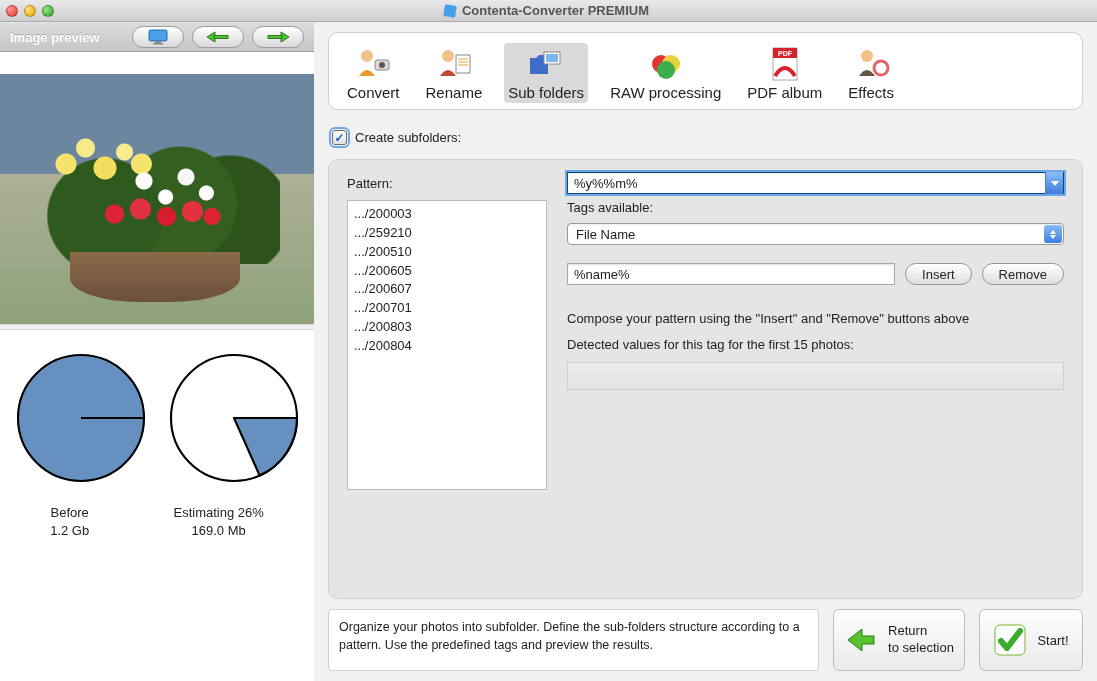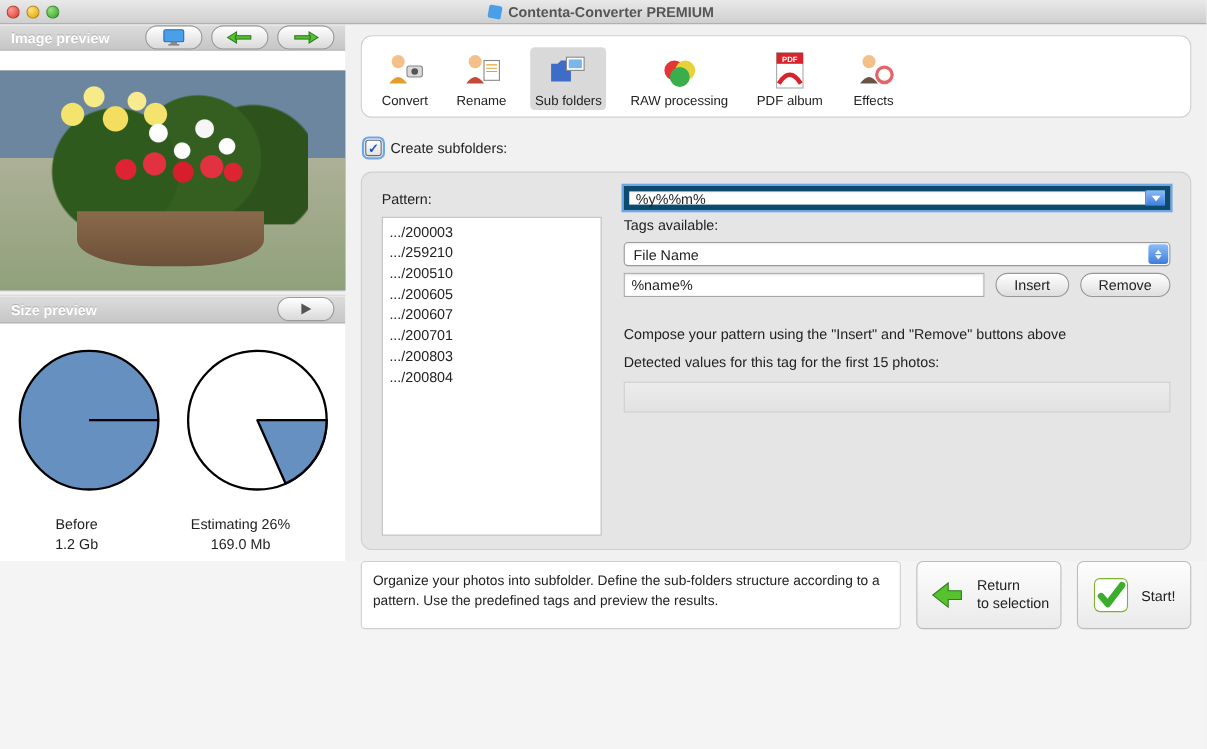--- a/index.html
+++ b/index.html
@@ -9,21 +9,21 @@
   
   .titlebar { height:22px; background:linear-gradient(#e9e9e9,#cfcfcf); border-bottom:1px solid #a9a9a9; display:flex; align-items:center; padding:0 6px; position:relative; }
   .traffic { display:flex; gap:6px; }
   .tl-btn { width:12px; height:12px; border-radius:50%; border:1px solid rgba(0,0,0,.25); }
   .tl-close { background:radial-gradient(circle at 30% 30%, #ff9a92, #e1352e); }
   .tl-min   { background:radial-gradient(circle at 30% 30%, #ffe07a, #e0a500); }
   .tl-zoom  { background:radial-gradient(circle at 30% 30%, #9be27d, #28a32c); }
   .title-center { position:absolute; left:0; right:4px; text-align:center; font-weight:bold; font-size:13px; color:#555; display:flex; justify-content:center; align-items:center; gap:6px; }
   .title-center .app-icon { width:12px; height:12px; background:#4aa0e8; border-radius:2px; display:inline-block; transform:rotate(10deg); }
 
-  .main { display:flex; height:488px; }
+  .main { display:flex; height:659px; }
 
   
   .left { width:314px; background:#ffffff; display:flex; flex-direction:column; }
   .panel-head { height:30px; background:linear-gradient(#dcdcdc,#c6c6c6); border-top:1px solid #e8e8e8; border-bottom:1px solid #9f9f9f; display:flex; align-items:center; justify-content:space-between; padding:0 10px; color:#fff; font-weight:bold; text-shadow:0 -1px rgba(0,0,0,.2); }
   .panel-head .controls { display:flex; gap:8px; }
   .pillbtn { width:52px; height:22px; border-radius:12px; background:linear-gradient(#fff,#d9d9d9); border:1px solid #9a9a9a; display:flex; align-items:center; justify-content:center; box-shadow:inset 0 1px 0 #fff; }
   .preview-img { width:314px; height:250px; background:#888; position:relative; overflow:hidden; }
   .sep { height:6px; background:#f0f0f0; border-top:1px solid #d8d8d8; border-bottom:1px solid #d8d8d8; }
 
   .size-area { padding:18px 8px 10px 8px; display:flex; gap:8px; justify-content:space-around; }
@@ -32,30 +32,30 @@
   .size-labels div { line-height:1.4; }
 
   
   .right { flex:1; background:#f1f1f1; padding:10px 14px; display:flex; flex-direction:column; gap:10px; }
 
   .toolbar-card { background:#fff; border:1px solid #cfcfcf; border-radius:10px; padding:10px 14px 6px 14px; }
   .tabs { display:flex; gap:18px; align-items:flex-end; }
   .tab { display:flex; flex-direction:column; align-items:center; gap:2px; padding:3px 4px 2px 4px; cursor:default; }
   .tab.active { background:#d9d9d9; border-radius:4px; }
   .tab .ic { width:40px; height:36px; position:relative; }
-  .tab .lbl { font-size:12px; color:#222; }
+  .tab .lbl { font-size:15px; color:#222; }
 
   .form-row-top { display:flex; align-items:center; gap:8px; padding:10px 4px 4px 4px; font-weight:bold; }
   .aqua-check { width:15px; height:15px; border:1px solid #6b6b6b; border-radius:3px; background:linear-gradient(#fdfdfd,#e2e2e2); display:inline-flex; align-items:center; justify-content:center; outline:2px solid #6ea7e8; outline-offset:1px; }
   .aqua-check::after { content:"✓"; font-size:12px; color:#1a57d4; font-weight:bold; }
 
   .formcard { background:#e5e5e5; border:1px solid #cfcfcf; border-radius:10px; padding:12px 18px; flex:1; }
   .form-grid { display:grid; grid-template-columns:200px 1fr; gap:6px 20px; align-items:start; }
   .label { padding-top:4px; }
-  .combo { border:5px solid #0c4a6e; background:#fff; height:22px; display:flex; align-items:center; padding:0 20px 0 6px; position:relative; width:100%; box-shadow:0 0 0 2px #6ea7e8, inset 0 1px 2px rgba(0,0,0,.08); }
+  .combo { border:1px solid #0c4a6e; background:#fff; height:22px; display:flex; align-items:center; padding:0 20px 0 6px; position:relative; width:100%; box-shadow:0 0 0 2px #6ea7e8, inset 0 1px 2px rgba(0,0,0,.08); }
   .combo .cap { position:absolute; right:0; top:-1px; bottom:-1px; width:18px; background:linear-gradient(#8cbdf8,#3d7dde); border-left:1px solid #4c7ec7; display:flex; align-items:center; justify-content:center; }
   .combo .cap::after { content:""; border-left:4px solid transparent; border-right:4px solid transparent; border-top:5px solid #fff; }
   .select { border:1px solid #9a9a9a; background:#fff; height:22px; display:flex; align-items:center; padding:0 24px 0 8px; position:relative; border-radius:4px; box-shadow:inset 0 1px 2px rgba(0,0,0,.08); }
   .select .cap2 { position:absolute; right:1px; top:1px; bottom:1px; width:18px; background:linear-gradient(#8cbdf8,#3d7dde); border-radius:3px; display:flex; flex-direction:column; align-items:center; justify-content:center; gap:1px; }
   .select .cap2::before { content:""; border-left:3px solid transparent; border-right:3px solid transparent; border-bottom:4px solid #fff; }
   .select .cap2::after { content:""; border-left:3px solid transparent; border-right:3px solid transparent; border-top:4px solid #fff; }
 
   .listbox { background:#fff; border:1px solid #bababa; height:290px; padding:4px 6px; line-height:1.45; overflow:hidden; }
   .listbox div { white-space:nowrap; }
 
@@ -127,30 +127,20 @@
     <div class="preview-img">
       <div class="sky"></div>
         <div class="foliage"></div>
         <div class="petals-y"></div>
         <div class="petals-w"></div>
         <div class="petals-r"></div>
         <div class="pot"></div>
     </div>
     <div class="sep"></div>
 
-    <div class="panel-head">
-      <span>Size preview</span>
-      <div class="controls">
-        <div class="pillbtn">
-          <svg width="14" height="14" viewBox="0 0 14 14">
-              <path d="M3 2 L12 7 L3 12 Z" fill="#555"></path>
-            </svg>
-        </div>
-      </div>
-    </div>
 
     <div class="size-area">
       <svg class="pie" viewBox="0 0 100 100">
         <circle cx="50" cy="50" r="45" fill="#6690bf" stroke="#000" stroke-width="1.5"></circle>
         <line x1="50" y1="50" x2="95" y2="50" stroke="#000" stroke-width="1.5"></line>
       </svg>
       <svg class="pie" viewBox="0 0 100 100">
         <circle cx="50" cy="50" r="45" fill="#fff" stroke="#000" stroke-width="1.5"></circle>
         <path d="M50 50 L95 50 A45 45 0 0 1 68.3 91.1 Z" fill="#6690bf" stroke="#000" stroke-width="1.5" stroke-linejoin="round"></path>
       </svg>
@@ -265,21 +255,21 @@
           </div>
         </div>
 
         <div>
           <div style="margin-bottom:8px;">Tags available:</div>
           <div class="select">
             <span>File Name</span>
             <span class="cap2"></span>
           </div>
 
-          <div style="display:flex; gap:10px; margin-top:6px; align-items:center;">
+          <div style="display:flex; gap:10px; margin-top:18px; align-items:center;">
             <div class="textfield" style="flex:1;">
               <span>%name%</span>
             </div>
             <div class="aqua-btn">
                 <span>Insert</span>
               </div>
             <div class="aqua-btn">
                 <span>Remove</span>
               </div>
           </div>

